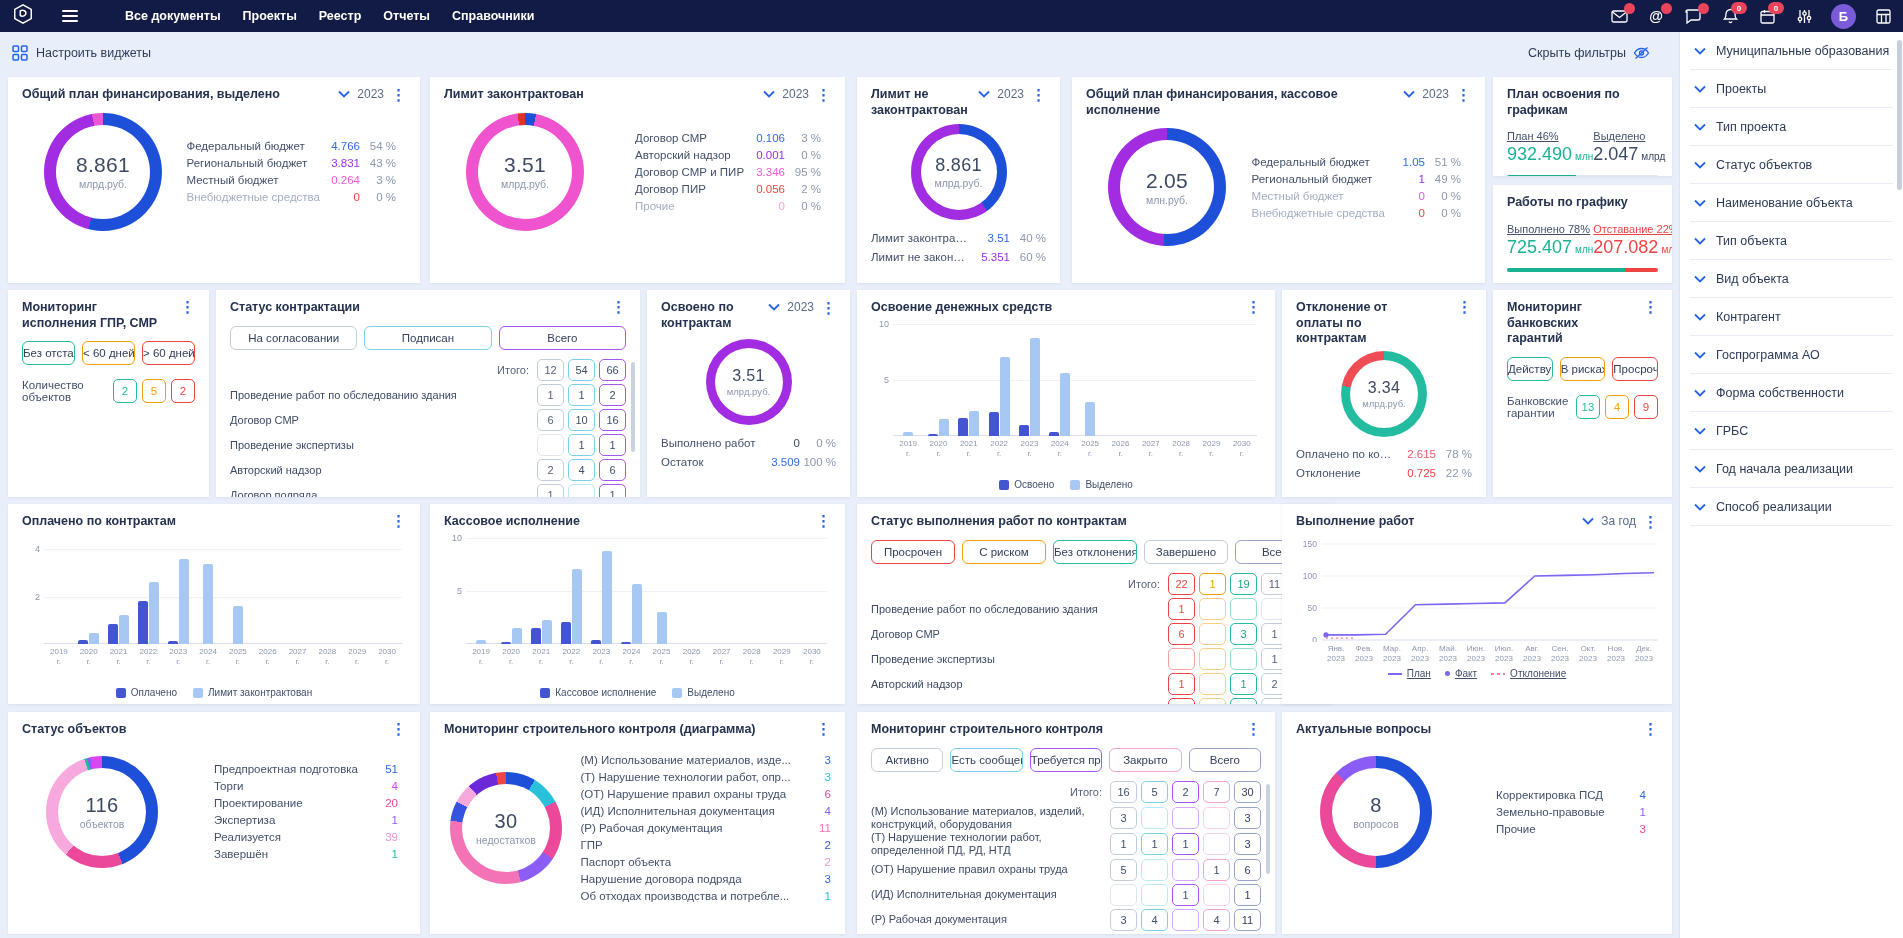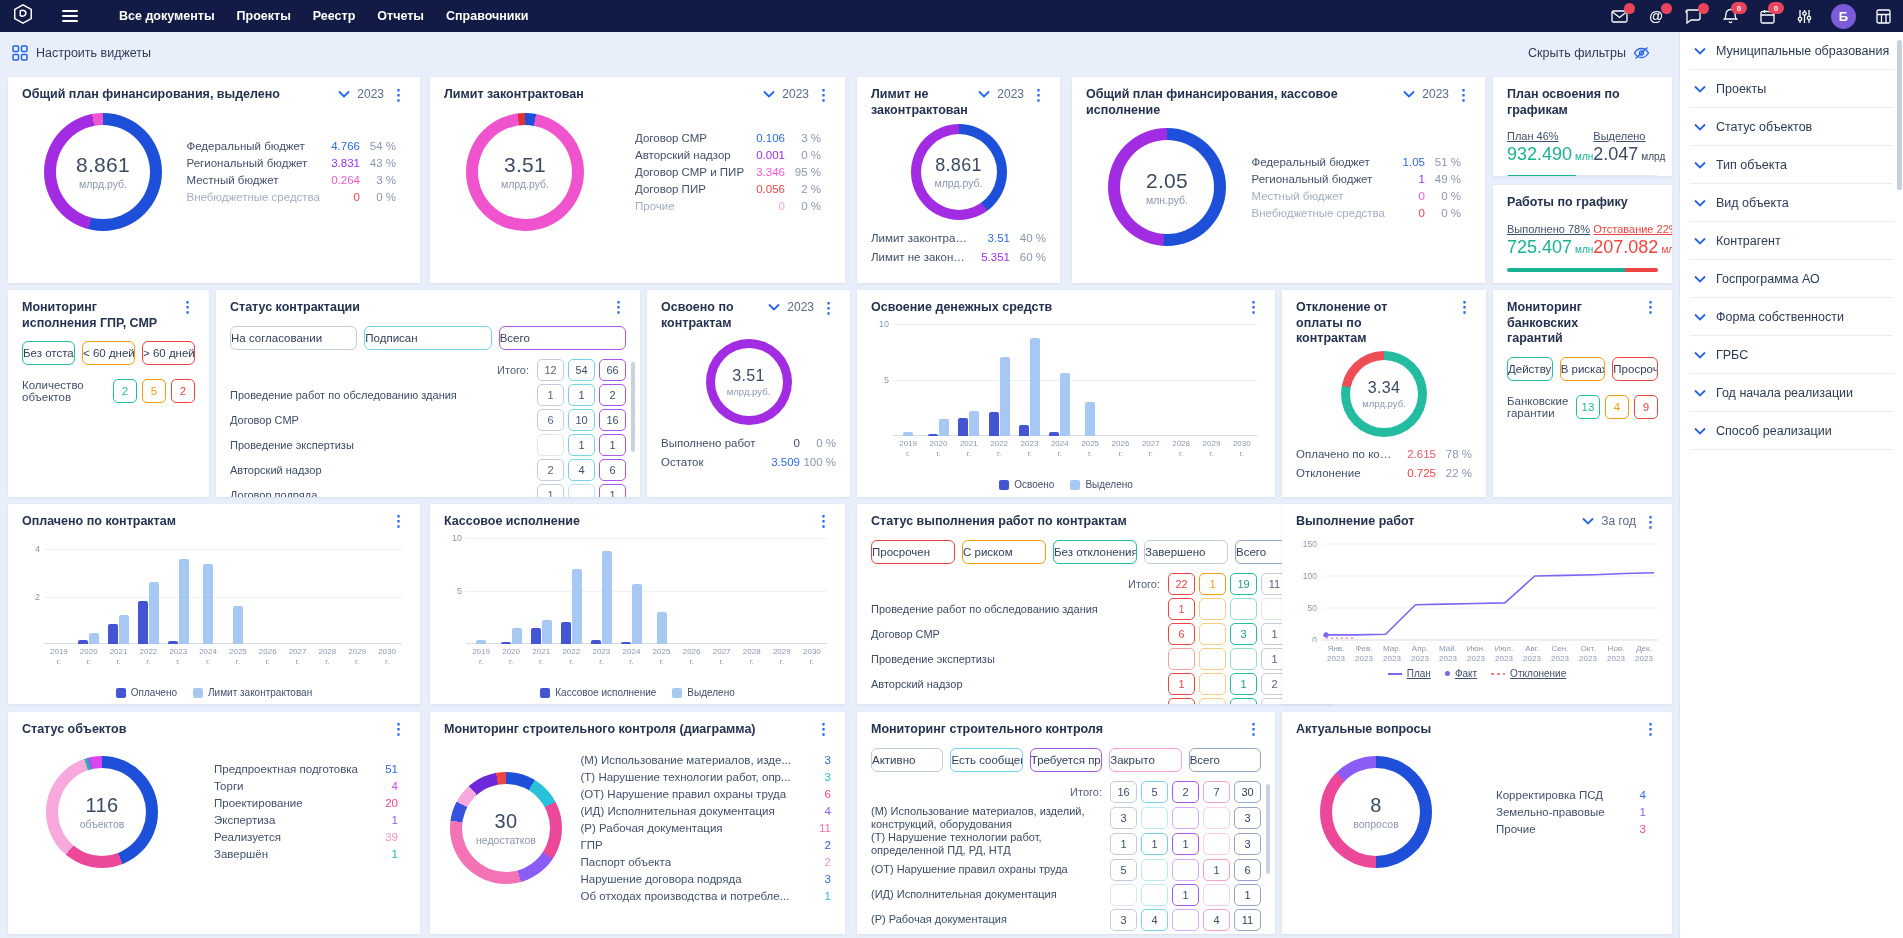--- a/index.html
+++ b/index.html
@@ -3,21 +3,21 @@
 <meta charset="utf-8">
 <style>
   html,body{margin:0;padding:0;}
   body{width:1903px;height:938px;background:#e9effa;font-family:"Liberation Sans",sans-serif;overflow:hidden;position:relative;color:#27344d;}
   
   .navbar{position:absolute;left:0;top:0;width:1903px;height:32px;background:#121b45;display:flex;align-items:center;z-index:30;}
   .nav-left{display:flex;align-items:center;gap:14px;padding-left:12px;}
   .logo{width:22px;height:22px;}
   .burger{display:flex;flex-direction:column;gap:3px;cursor:pointer;margin-left:14px;}
   .burger i{display:block;width:16px;height:2px;background:#fff;border-radius:1px;}
-  .nav-menu{display:flex;gap:22px;margin-left:16px;padding-left:25px;}
+  .nav-menu{display:flex;gap:22px;margin-left:22px;padding-left:25px;}
   .nav-item{color:#fff;font-size:12.5px;font-weight:700;cursor:pointer;white-space:nowrap;}
   .nav-right{margin-left:auto;display:flex;align-items:center;gap:17px;padding-right:10px;}
   .nicon{position:relative;width:20px;height:20px;display:flex;align-items:center;justify-content:center;cursor:pointer;}
   .nicon svg{display:block;}
   .dot{position:absolute;top:-3px;right:-6px;width:11px;height:11px;border-radius:50%;background:#e9445a;}
   .numbadge{position:absolute;top:-4px;right:-7px;min-width:12px;height:12px;border-radius:7px;background:#e9445a;color:#fff;font-size:8px;font-weight:700;display:flex;align-items:center;justify-content:center;padding:0 2px;}
   .avatar{width:25px;height:25px;border-radius:50%;background:#7a5cd8;color:#fff;font-size:13px;font-weight:700;display:flex;align-items:center;justify-content:center;cursor:pointer;}
   
   .toolbar{position:absolute;left:0;top:32px;width:1672px;height:42px;display:flex;align-items:center;}
   .tb-left{display:flex;align-items:center;gap:8px;margin-left:12px;cursor:pointer;}
@@ -57,21 +57,21 @@
   .prow{display:flex;margin-top:12px;}
   .pcol{flex:1;}
   .plab{font-size:11px;color:#42506b;text-decoration:underline;}
   .plab.warn{color:#ef4444;}
   .pval{font-size:18px;margin-top:2px;white-space:nowrap;}
   .punit{font-size:10px;margin-left:3px;color:inherit;}
   .pbar{height:4px;border-radius:2px;margin-top:10px;display:flex;overflow:hidden;background:#e3e9f2;}
   .pbar i{display:block;height:100%;}
   
   .chips{display:flex;gap:7px;margin-top:10px;}
-  .chip{flex:1;border:1px solid;border-radius:6px;background:#fff;font-size:11.5px;color:#33415e;padding:5px 0;white-space:nowrap;overflow:hidden;cursor:pointer;}
+  .chip{flex:1;border:1px solid;border-radius:6px;background:#fff;font-size:11.5px;color:#33415e;text-align:center;padding:5px 0;white-space:nowrap;overflow:hidden;cursor:pointer;}
   .counts{display:flex;align-items:center;margin-top:14px;}
   .cl{font-size:11.5px;color:#42506b;flex:1;}
   .cboxes{display:flex;gap:5px;}
   .cbox{width:22px;height:22px;border:1px solid;border-radius:5px;font-size:11.5px;display:flex;align-items:center;justify-content:center;background:#fff;}
   
   .wtable{margin-top:8px;}
   .trow{display:flex;align-items:center;min-height:25px;}
   .tlab{flex:1;font-size:11px;color:#3d4b66;padding-right:8px;line-height:1.2;}
   .tlab.tot{text-align:right;color:#55627c;}
   .tcells{display:flex;gap:4px;flex:0 0 auto;}
@@ -212,21 +212,37 @@
         </svg>
       </span>
       <span>Проекты</span>
     </div>
     <div class="sb-item">
       <span class="sb-chev">
         <svg width="12" height="8" viewBox="0 0 12 8" fill="none" stroke="#2563eb" stroke-width="1.8">
           <path d="M1 1.5 6 6.5 11 1.5"></path>
         </svg>
       </span>
+      <span>Тип проекта</span>
+    </div>
+    <div class="sb-item">
+      <span class="sb-chev">
+        <svg width="12" height="8" viewBox="0 0 12 8" fill="none" stroke="#2563eb" stroke-width="1.8">
+          <path d="M1 1.5 6 6.5 11 1.5"></path>
+        </svg>
+      </span>
       <span>Статус объектов</span>
+    </div>
+    <div class="sb-item">
+      <span class="sb-chev">
+        <svg width="12" height="8" viewBox="0 0 12 8" fill="none" stroke="#2563eb" stroke-width="1.8">
+          <path d="M1 1.5 6 6.5 11 1.5"></path>
+        </svg>
+      </span>
+      <span>Наименование объекта</span>
     </div>
     <div class="sb-item">
       <span class="sb-chev">
         <svg width="12" height="8" viewBox="0 0 12 8" fill="none" stroke="#2563eb" stroke-width="1.8">
           <path d="M1 1.5 6 6.5 11 1.5"></path>
         </svg>
       </span>
       <span>Тип объекта</span>
     </div>
     <div class="sb-item">

